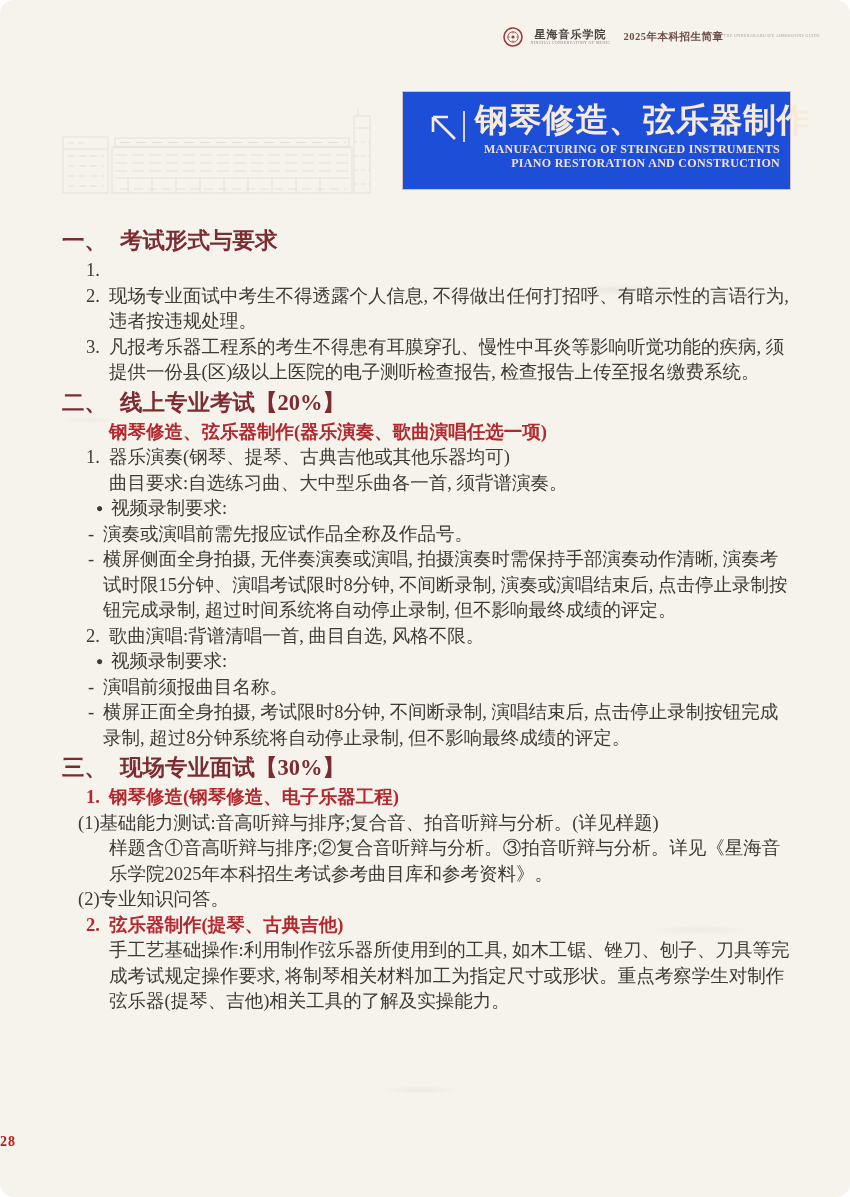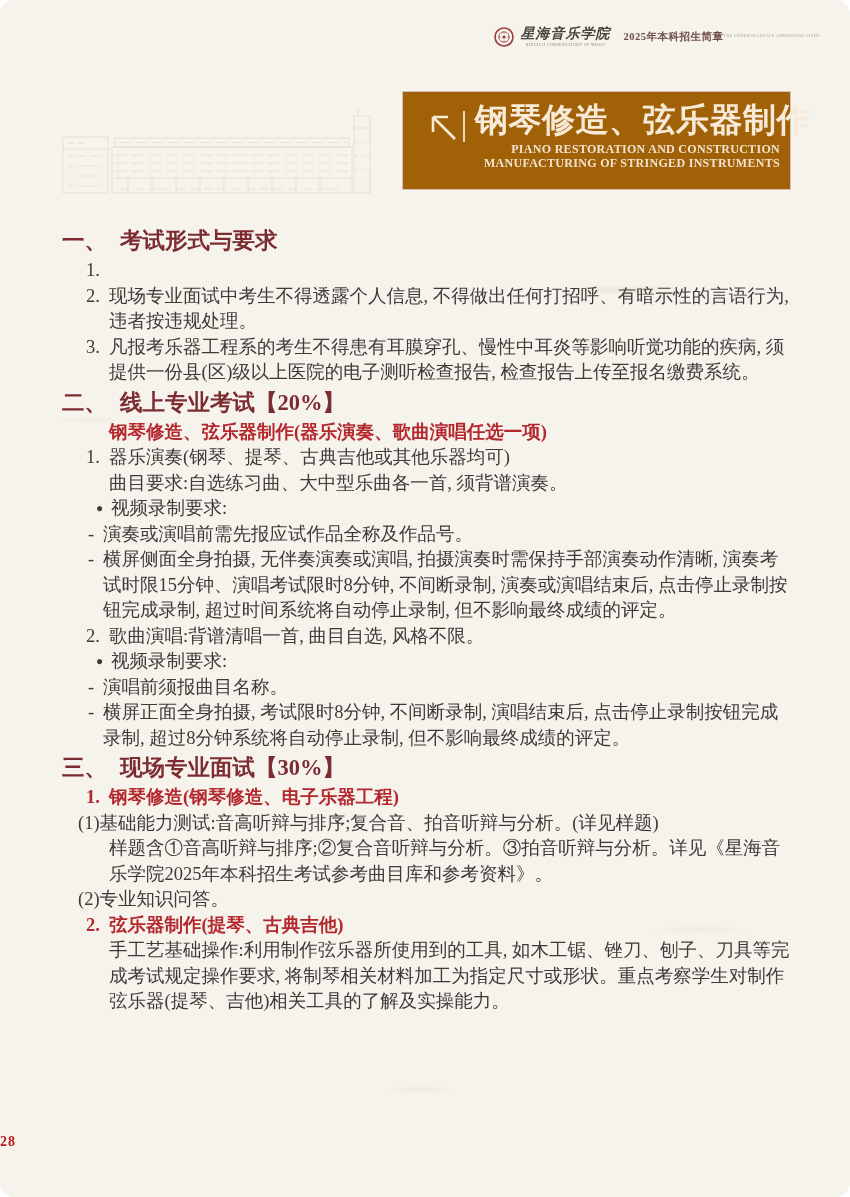--- a/index.html
+++ b/index.html
@@ -25,35 +25,35 @@
   }
 
   
   .header{
     position:absolute;top:27px;right:30px;
     display:flex;align-items:center;gap:7px;
   }
   .logo{width:20px;height:20px;flex:none;}
   .school{display:flex;flex-direction:column;align-items:center;line-height:1;}
   .school-name{
-    font-size:14px;font-weight:bold;font-style:italic;
+    font-size:11px;font-weight:bold;
     color:#4a423c;letter-spacing:1px;white-space:nowrap;
   }
   .school-en{font-size:4px;color:#8e867c;letter-spacing:.4px;margin-top:1.5px;white-space:nowrap;}
   .brochure{display:flex;flex-direction:row;line-height:1;margin-left:6px;}
   .brochure-title{font-size:10.5px;font-weight:bold;color:#6d4c46;letter-spacing:.5px;white-space:nowrap;}
   .brochure-en{font-size:4px;color:#a9a198;letter-spacing:.4px;margin-top:2px;white-space:nowrap;}
 
   
   .watermark{position:absolute;left:60px;top:104px;opacity:.9;}
 
   
   .banner{
     position:absolute;left:403px;top:92px;width:387px;height:97px;
-    background:#a16207;
+    background:#1d4ed8;
     box-shadow:0 0 0 1px rgba(140,40,40,.25);
   }
   .banner-arrow{position:absolute;left:22px;top:17px;}
   .banner-divider{
     position:absolute;left:60px;top:19px;width:1.5px;height:31px;
     background:#f3e2d2;opacity:.9;
   }
   .banner-text{position:absolute;left:72px;right:10px;top:10px;text-align:right;}
   .banner-title{
     font-size:33px;font-weight:bold;color:#f8ead9;
@@ -150,22 +150,22 @@
   </svg>
 
   <div class="banner">
     <svg class="banner-arrow" width="36" height="36" viewBox="0 0 36 36">
       <path d="M30 30 L8 8 M8 8 H23 M8 8 V23" stroke="#f8ead9" stroke-width="2.6" fill="none"></path>
     </svg>
     <div class="banner-divider"></div>
     <div class="banner-text">
       <div class="banner-title">钢琴修造、弦乐器制作</div>
       <div class="banner-sub">
+        <div>MANUFACTURING OF STRINGED INSTRUMENTS</div>
         <div>PIANO RESTORATION AND CONSTRUCTION</div>
-        <div>MANUFACTURING OF STRINGED INSTRUMENTS</div>
       </div>
     </div>
   </div>
 
   <div class="content">
 
     <div class="sec-head">
       <span class="marker">一、</span>
       <span>考试形式与要求</span>
     </div>

